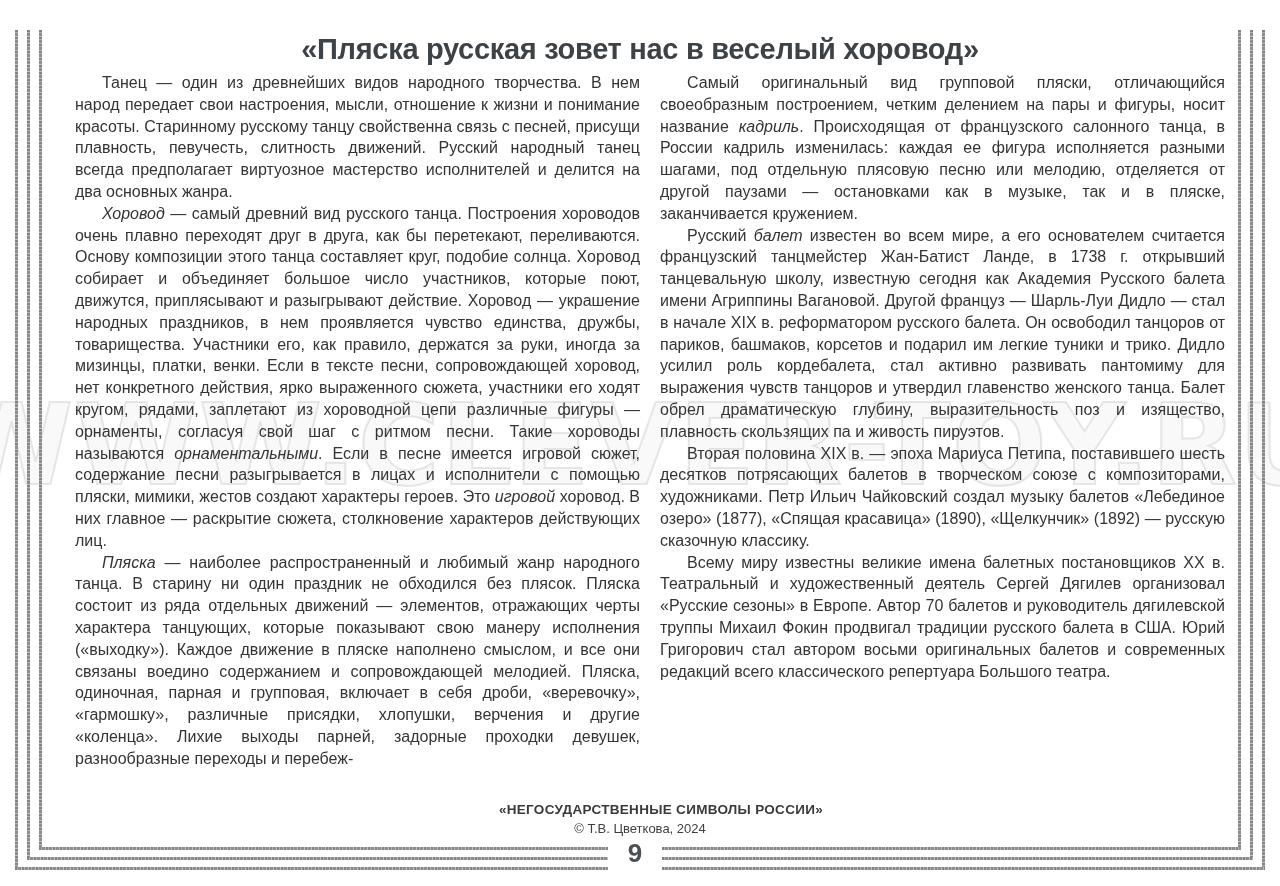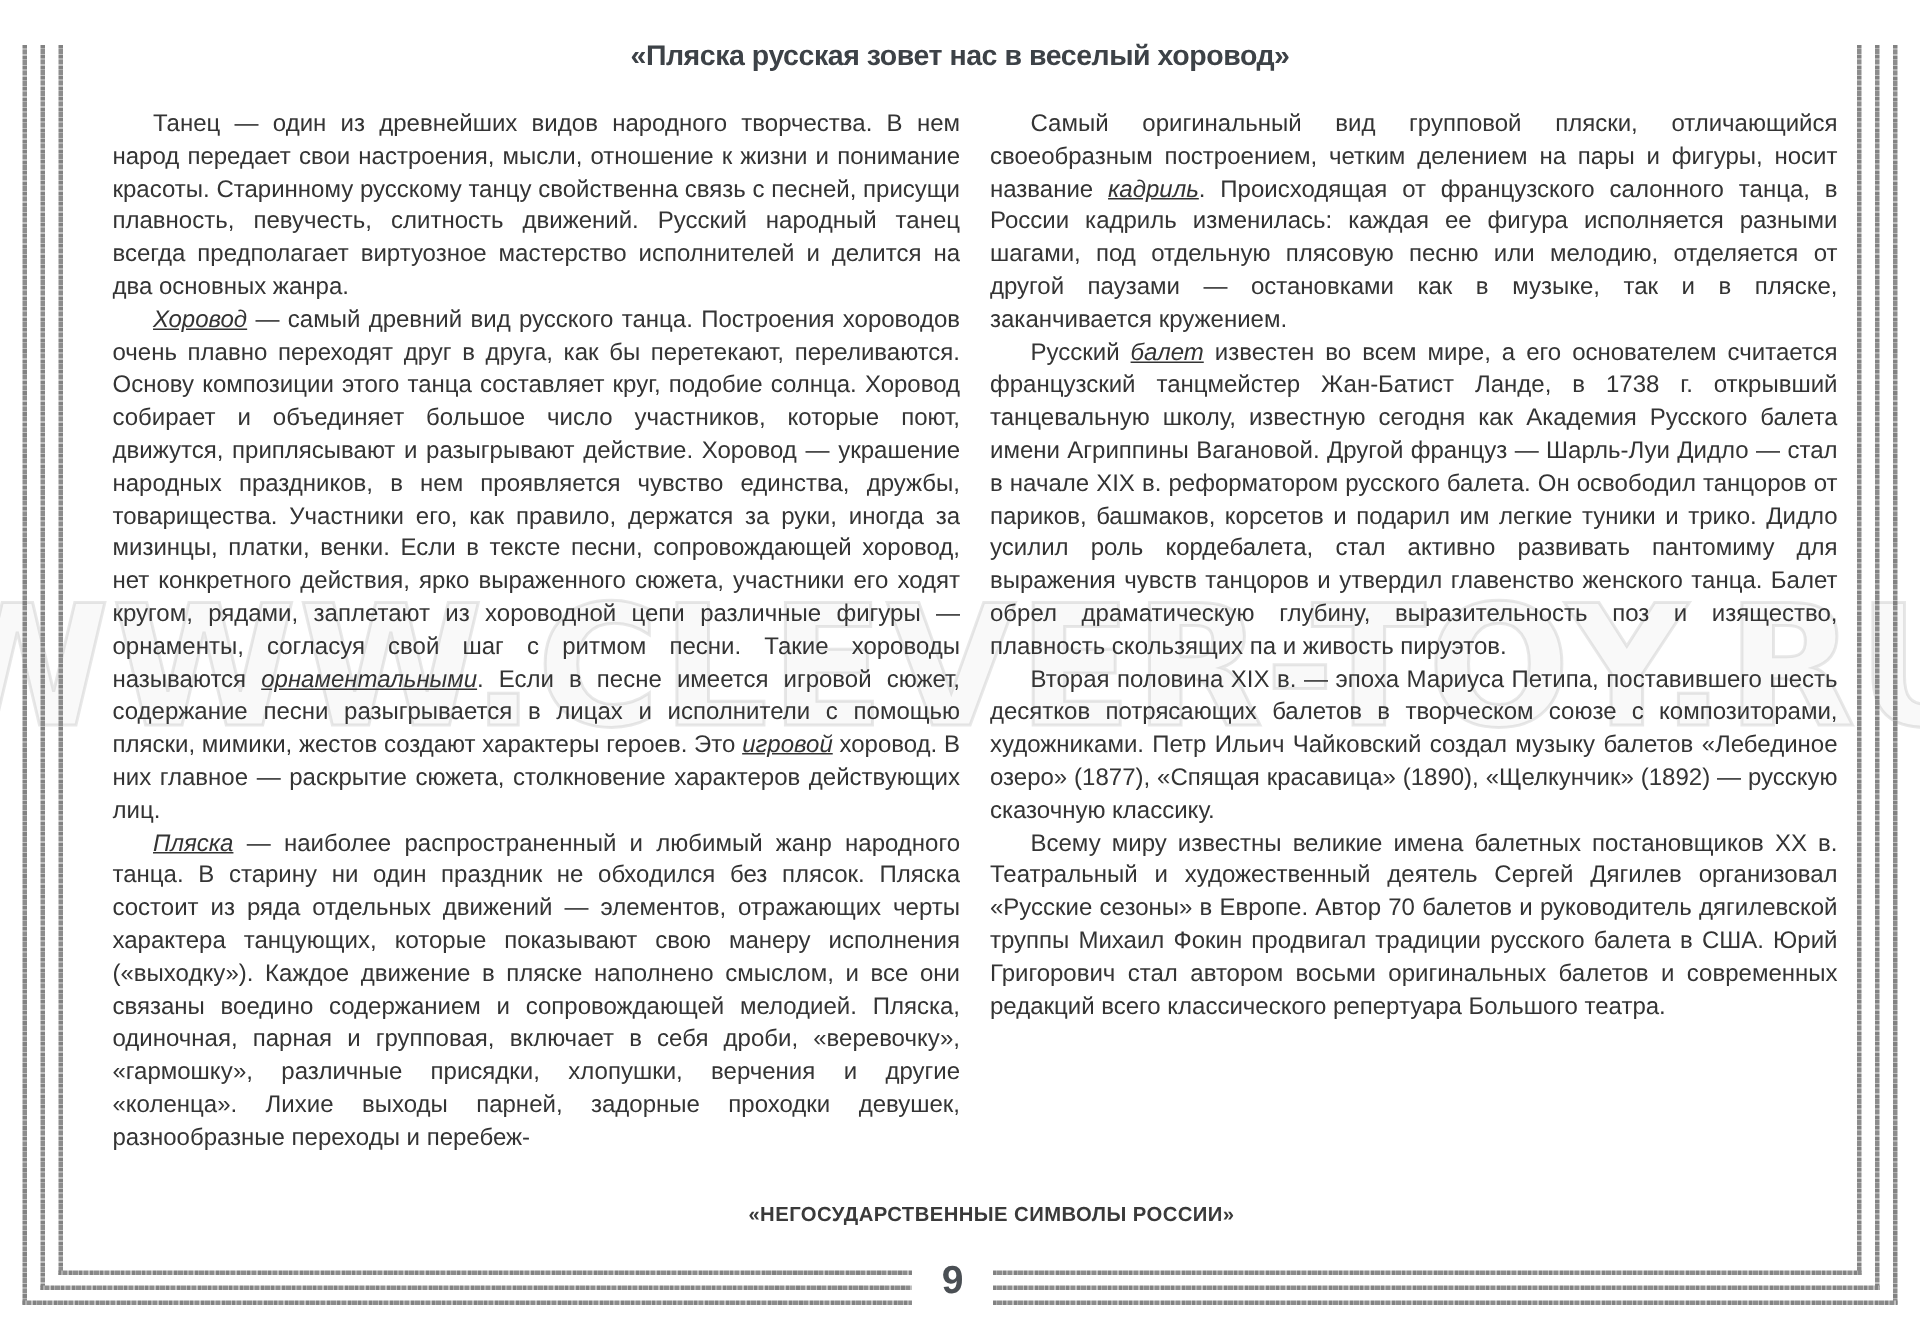--- a/index.html
+++ b/index.html
@@ -2,21 +2,21 @@
 <html lang="ru"><head>
 <meta charset="utf-8">
 <style>
   html,body { margin:0; padding:0; background:#ffffff; }
   .page {
     position:relative; width:1280px; height:886px; background:#ffffff;
     overflow:hidden; font-family:"Liberation Sans", sans-serif;
   }
   .title {
     position:absolute; top:14px; left:0; right:0; text-align:center;
-    font-size:19px; font-weight:bold; color:#3d4247; letter-spacing:-0.3px;
+    font-size:29px; font-weight:bold; color:#3d4247; letter-spacing:-0.3px;
   }
   
   .bar { position:absolute; }
   .bar.v {
     width:3px;
     background-image:repeating-linear-gradient(to bottom,
       #828282 0 2px, #b0b0b0 2px 3px, #8d8d8d 3px 6px, #c0c0c0 6px 7px);
   }
   .bar.h {
     height:3px;
@@ -25,21 +25,21 @@
   }
   .col {
     position:absolute; top:72px; width:565px; height:722px; overflow:hidden;
     font-size:16px; line-height:21.8px; text-align:justify;
     color:#343434; hyphens:auto;
   }
   .col.left  { left:75px; }
   .col.right { left:660px; }
   .para { margin:0; }
   .para.indent { text-indent:27px; }
-  .it { font-style:italic;text-decoration:underline; }
+  .it { font-style:italic; }
   .watermark {
     position:absolute; top:380px; left:640px; transform:translateX(-50%);
     font-family:"DejaVu Sans", sans-serif; font-weight:bold;
     font-size:112px; white-space:nowrap; letter-spacing:1px;
     color:rgba(130,130,130,0.05);
     -webkit-text-stroke:2px rgba(110,110,110,0.16);
     pointer-events:none;
   }
   .footer-series {
     position:absolute; top:802px; left:0; right:0; text-align:center;
@@ -84,15 +84,16 @@
       <p class="para indent"><span class="it">Пляска</span><span> — наиболее распространенный и любимый жанр народного танца. В старину ни один праздник не обходился без плясок. Пляска состоит из ряда отдельных движений — элементов, отражающих черты характера танцующих, которые показывают свою манеру исполнения («выходку»). Каждое движение в пляске наполнено смыслом, и все они связаны воедино содержанием и сопровождающей мелодией. Пляска, одиночная, парная и групповая, включает в себя дроби, «веревочку», «гармошку», различные присядки, хлопушки, верчения и другие «коленца». Лихие выходы парней, задорные проходки девушек, разнообразные переходы и перебеж-</span></p>
     </div>
   <div class="col right">
       <p class="para indent"><span>Самый оригинальный вид групповой пляски, отличающийся своеобразным построением, четким делением на пары и фигуры, носит название </span><span class="it">кадриль</span><span>. Происходящая от французского салонного танца, в России кадриль изменилась:  каждая ее фигура исполняется разными шагами, под отдельную плясовую песню или мелодию, отделяется от другой паузами — остановками как в музыке, так и в пляске, заканчивается кружением.</span></p>
       <p class="para indent"><span>Русский </span><span class="it">балет</span><span> известен во всем мире, а его основателем считается французский танцмейстер Жан-Батист Ланде, в 1738 г. открывший танцевальную школу, известную сегодня как Академия Русского балета имени Агриппины Вагановой. Другой француз — Шарль-Луи Дидло — стал в начале XIX в. реформатором русского балета. Он освободил танцоров от париков, башмаков, корсетов и подарил им легкие туники и трико. Дидло усилил роль кордебалета, стал активно развивать пантомиму для выражения чувств танцоров и утвердил главенство женского танца. Балет обрел драматическую  глубину, выразительность поз и изящество, плавность скользящих па и живость пируэтов.</span></p>
       <p class="para indent"><span>Вторая половина XIX в. — эпоха Мариуса Петипа, поставившего шесть десятков потрясающих балетов в творческом союзе с композиторами, художниками. Петр Ильич Чайковский создал музыку балетов «Лебединое озеро» (1877), «Спящая красавица» (1890), «Щелкунчик» (1892) — русскую сказочную классику.</span></p>
       <p class="para indent"><span>Всему миру известны великие имена балетных постановщиков XX в. Театральный и художественный деятель Сергей Дягилев организовал «Русские сезоны» в Европе. Автор 70 балетов и руководитель дягилевской труппы Михаил Фокин продвигал традиции русского балета в США. Юрий Григорович стал автором восьми оригинальных балетов и современных редакций всего классического репертуара Большого театра.</span></p>
     </div>
 
   <div class="footer-series">«НЕГОСУДАРСТВЕННЫЕ СИМВОЛЫ РОССИИ»</div>
+  <div class="footer-copy">© Т.В. Цветкова, 2024</div>
   <div class="page-number">9</div>
 
 </div>
 
 </body></html>

